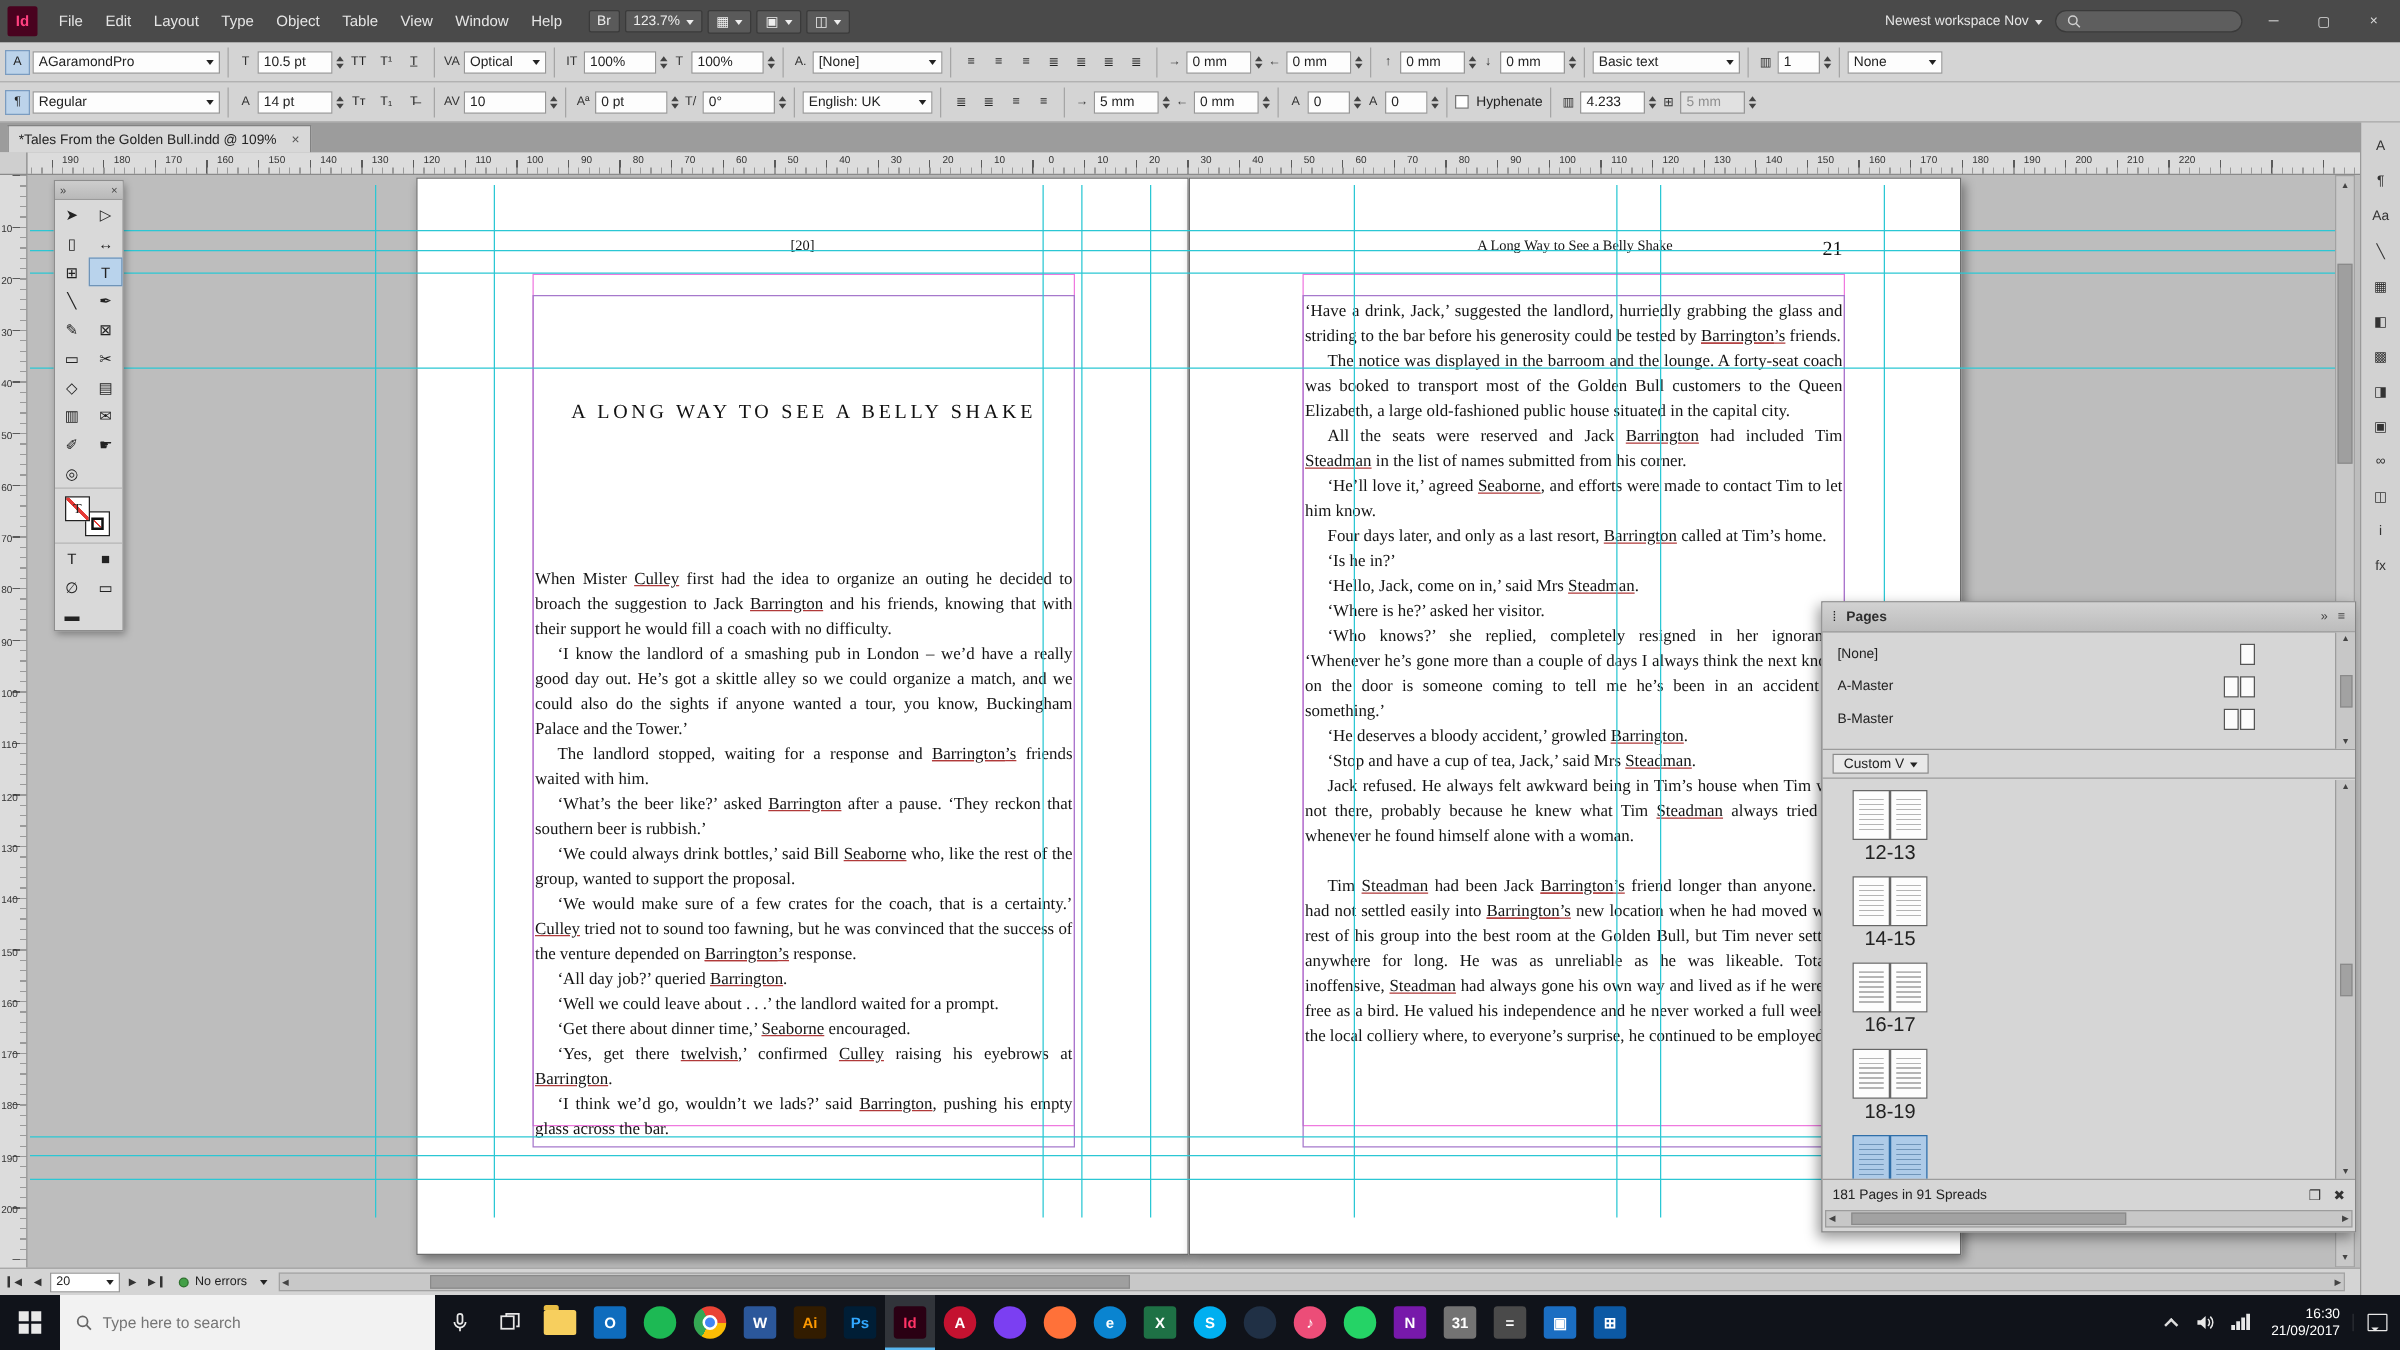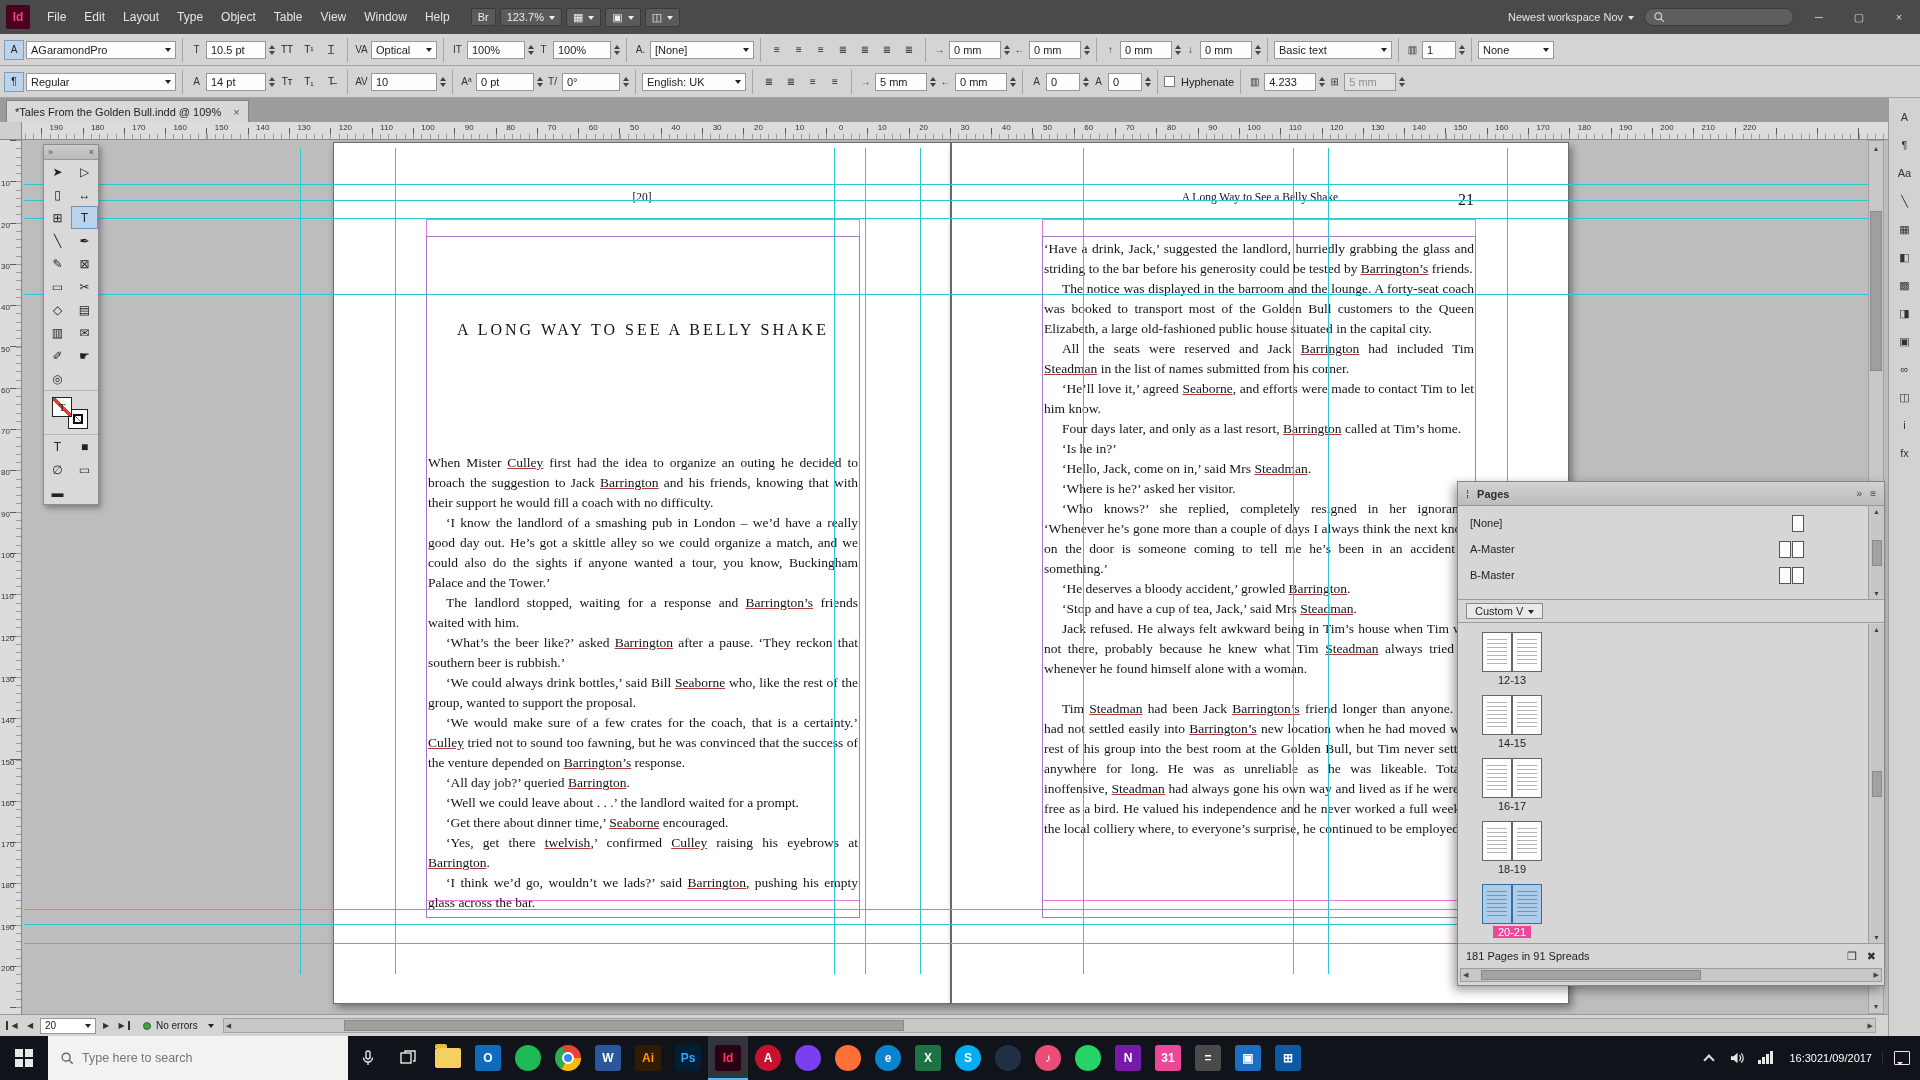--- a/index.html
+++ b/index.html
@@ -100,21 +100,21 @@
   .pp-scroll .thumbv { width:10px; flex:none; height:26px; background:#a2a2a2; border:1px solid #8a8a8a; }
   .pp-view { height:23px; border-bottom:1px solid #9c9c9c; display:flex; align-items:center; padding:0 8px; }
   .pp-viewbox { background:#e9e9e9; border:1px solid #8a8a8a; padding:1px 8px; display:flex; align-items:center; }
   #pp-spreads { position:absolute; top:142px; bottom:42px; left:0; right:0; padding:8px 20px 0 14px; overflow:hidden; }
   .spread-item { margin-bottom:9px; width:80px; text-align:center; }
   .spread-thumb { display:flex; justify-content:center; }
   .sp-page { width:30px; height:40px; background:
       repeating-linear-gradient(#b5b5b5 0 1px, transparent 1px 4px) content-box, #fdfdfd; padding:6px 4px; border:1px solid #666; }
   .spread-item.sel .sp-page { background:
       repeating-linear-gradient(#6f94b8 0 1px, transparent 1px 4px) content-box, #aecbe8; border-color:#2f6ea8; }
-  .spread-label { display:inline-block; font-size:11px; margin-top:2px; padding:0 5px; color:#222; }
+  .spread-label { display:inline-block; font-size:16px; margin-top:2px; padding:0 5px; color:#222; }
   .spread-item.sel .spread-label { background:#ec4899; color:#fff; font-weight:normal; }
   .pp-foot { position:absolute; bottom:0; left:0; right:0; height:42px; border-top:1px solid #9c9c9c; }
   .pp-footrow { height:24px; display:flex; align-items:center; padding:0 8px; gap:10px; }
   .pp-footicons { margin-left:auto; display:flex; gap:10px; font-size:11px; color:#333; }
   .pp-hscroll { height:14px; margin:0 2px; background:#c7c7c7; border:1px solid #9c9c9c; position:relative; display:flex; align-items:center; justify-content:space-between; font-size:7px; color:#444; padding:0 2px; }
   .pp-hthumb { position:absolute; left:20px; width:220px; top:1px; bottom:1px; background:#a2a2a2; border:1px solid #8a8a8a; }
 
   
   #dock { position:absolute; right:0; top:98px; width:32px; height:938px; background:#d2d2d2; border-left:1px solid #9a9a9a; display:flex; flex-direction:column; align-items:center; gap:6px; padding-top:8px; }
   .dock-ic { width:24px; height:22px; display:flex; align-items:center; justify-content:center; font-size:11px; color:#333; }
@@ -147,21 +147,21 @@
   .appic.circle { border-radius:50%; }
   .appic.chrome { border-radius:50%; background:conic-gradient(from -30deg,#ea4335 0 120deg,#fbbc05 0 240deg,#34a853 0 360deg); position:relative; }
   .appic.chrome::after { content:''; position:absolute; inset:7px; border-radius:50%; background:#4285f4; border:2px solid #fff; }
   .appic.folder { width:26px; height:20px; background:#f7cf5e; border-radius:2px; position:relative; align-self:center; }
   .appic.folder::before { content:''; position:absolute; top:-4px; left:0; width:12px; height:4px; background:#e8bd44; border-radius:2px 2px 0 0; }
   .tray { margin-left:auto; display:flex; align-items:center; }
   .tray-ic { width:28px; display:flex; align-items:center; justify-content:center; color:#e8e8e8; }
   .chev { width:8px; height:8px; border-left:2px solid #ddd; border-top:2px solid #ddd; transform:rotate(45deg); margin-top:3px; }
   .bars { display:flex; align-items:flex-end; gap:1px; height:12px; }
   .bars span { width:3px; background:#e8e8e8; }
-  .tbk-clock { display:flex; flex-direction:row; align-items:center; justify-content:center; font-size:11px; line-height:14px; padding:0 10px; }
+  .tbk-clock { display:flex; flex-direction:column; align-items:flex-end; justify-content:center; font-size:11px; line-height:14px; padding:0 10px; }
   .tbk-notif { width:38px; border-left:1px solid rgba(255,255,255,.12); display:flex; align-items:center; justify-content:center; }
   .notif-box { width:16px; height:14px; border:1.5px solid #e8e8e8; border-radius:1px; position:relative; }
   .notif-box::after { content:''; position:absolute; left:2px; bottom:-4px; border:3px solid transparent; border-top-color:#e8e8e8; }
 </style>
 </head>
 <body>
 
 <div id="app">
 
   <div id="titlebar">
@@ -819,21 +819,21 @@
         <div class="tbk-ic">
           <span class="appic circle" style="background: rgb(236, 77, 120);">♪</span>
         </div>
         <div class="tbk-ic">
           <span class="appic circle" style="background: rgb(37, 211, 102);"></span>
         </div>
         <div class="tbk-ic">
           <span class="appic " style="background: rgb(119, 25, 170);">N</span>
         </div>
         <div class="tbk-ic">
-          <span class="appic " style="background: #ec4899;">31</span>
+          <span class="appic " style="background: #737373;">31</span>
         </div>
         <div class="tbk-ic">
           <span class="appic " style="background: rgb(74, 74, 74);">=</span>
         </div>
         <div class="tbk-ic">
           <span class="appic " style="background: rgb(27, 110, 194);">▣</span>
         </div>
         <div class="tbk-ic">
           <span class="appic " style="background: rgb(12, 89, 164);">⊞</span>
         </div>

